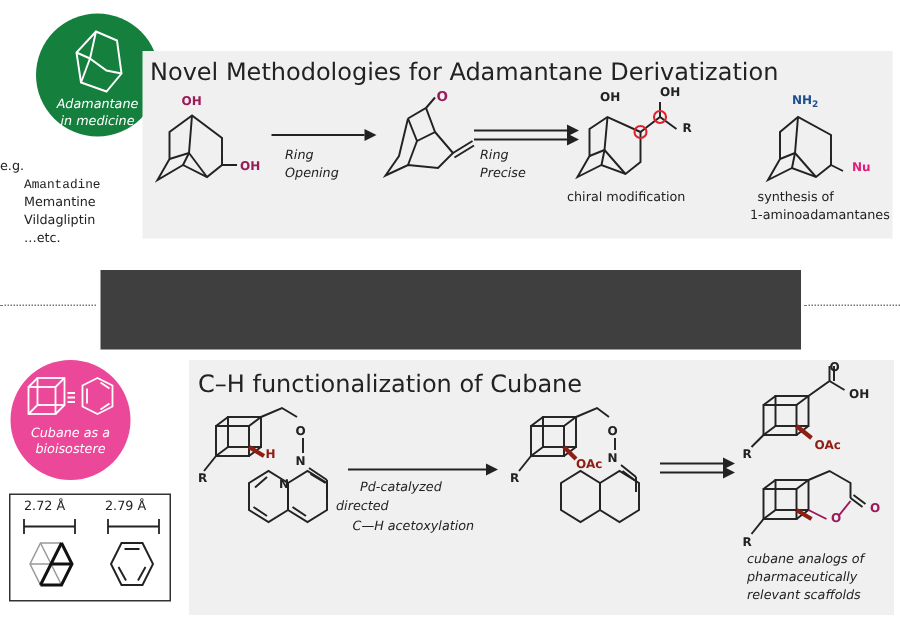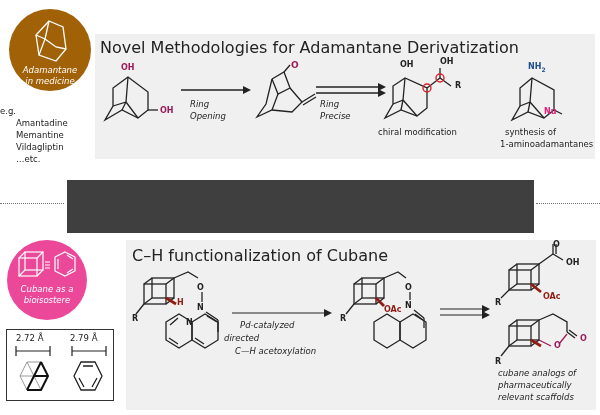--- a/index.html
+++ b/index.html
@@ -18,35 +18,35 @@
             font-size: 15.5px; line-height: 21px; }
   .dots { position: absolute; border-top: 1.5px dotted #777; height: 0; }
   svg { position: absolute; overflow: visible; }
   .lbl { font-family: "DejaVu Sans", "Liberation Sans", sans-serif; font-size: 8px; font-weight: bold; }
   .cap { position: absolute; font-size: 8.5px; line-height: 11px; color: #222; white-space: nowrap; }
   .cmpbox { position: absolute; border: 1px solid #333; background: #fff; }
 </style>
 </head>
 <body>
 
-<div class="circle" style="left:9px; top:9px; width:82px; height:82px; background:#a16207;">
+<div class="circle" style="left:24px; top:9px; width:82px; height:82px; background:#15803d;">
   <svg width="82" height="82" style="left:0;top:0">
     <g fill="none" stroke="#fff" stroke-width="1.3">
       <path d="M40 12 L54 18 L57 40 L47 52 L30 46 L27 26 Z"></path>
       <path d="M40 12 L36 30 L47 38 L57 40"></path>
       <path d="M36 30 L30 46"></path>
       <path d="M27 26 L36 30"></path>
     </g>
   </svg>
   <div class="circle-label" style="top:56px;">Adamantane</div>
   <div class="circle-label" style="top:67px;">in medicine</div>
 </div>
 
 <div class="note" style="left:0; top:106px;">e.g.</div>
-<div class="note center" style="left:16px; top:118px; width:66px;">Amantadine</div>
+<div class="note center" style="left:16px; top:118px; width:66px;font-family:Liberation Mono, monospace;">Amantadine</div>
 <div class="note center" style="left:16px; top:130px; width:66px;">Memantine</div>
 <div class="note center" style="left:16px; top:142px; width:66px;">Vildagliptin</div>
 <div class="note center" style="left:16px; top:154px; width:66px;">…etc.</div>
 
 <div class="panel" style="left:95px; top:34px; width:500px; height:125px;"></div>
 <div class="panel-title" style="left:100px; top:38px;">Novel Methodologies for Adamantane Derivatization</div>
 
 <svg width="80" height="70" style="left:100px; top:62px;">
   <g fill="none" stroke="#222" stroke-width="1.3">
     <path d="M28 15 L13 26 L13 44 L5 58 L22 48 L38 56 L48 48 L48 30 Z"></path>
@@ -108,21 +108,21 @@
     <path d="M20 10 L8 20 L8 38 L0 52 L16 44 L32 50 L42 42 L42 22 Z"></path>
     <path d="M20 10 L18 34 L8 38"></path>
     <path d="M18 34 L32 50"></path>
     <path d="M16 44 L18 34"></path>
     <path d="M42 42 L50 46"></path>
   </g>
 </svg>
 <div class="abs lbl" style="left:528px; top:62px; color:#1f4f8f;">
   <span>NH</span><sub style="font-size:6px;">2</sub>
 </div>
-<div class="abs lbl" style="left:544px; top:107px; color:#e01e7a;">Nu</div>
+<div class="abs lbl" style="left:568px; top:107px; color:#e01e7a;">Nu</div>
 <div class="cap center" style="left:505px; top:127px; width:90px;">synthesis of</div>
 <div class="cap center" style="left:500px; top:139px; width:100px;">1-aminoadamantanes</div>
 
 <div class="dots" style="left:0; top:203px; width:64px;"></div>
 <div class="dots" style="left:536px; top:203px; width:64px;"></div>
 <div class="banner" style="left:67px; top:180px; width:467px; height:53px; padding-top:5px; box-sizing:border-box;">
 </div>
 
 <div class="circle" style="left:7px; top:240px; width:80px; height:80px; background:#ec4899;">
   <svg width="80" height="80" style="left:0;top:0">

